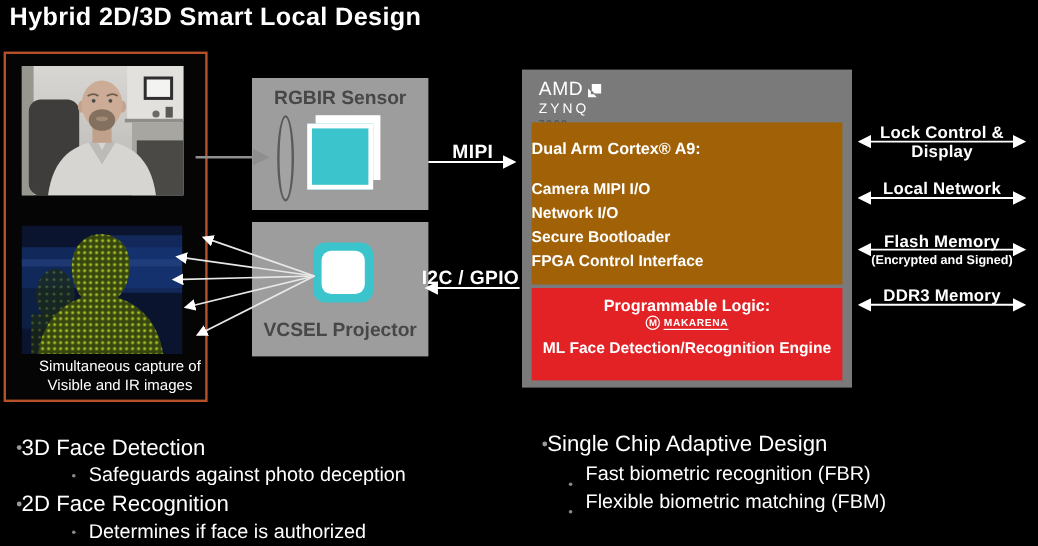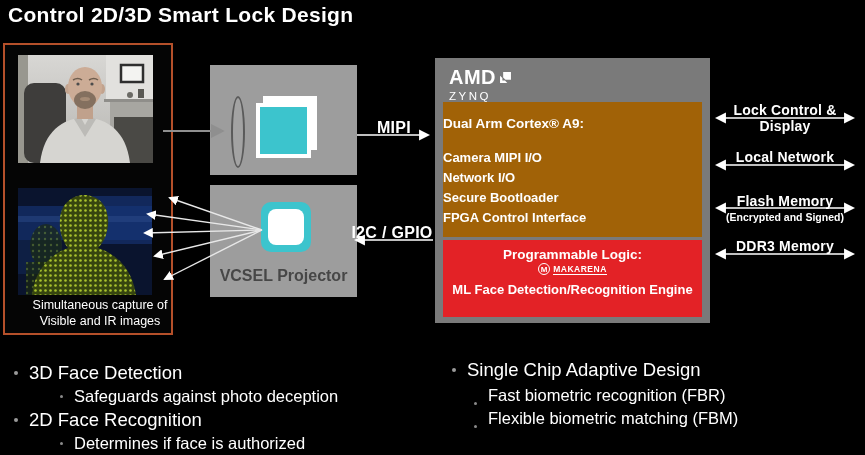--- a/index.html
+++ b/index.html
@@ -34,21 +34,21 @@
 
   
   .bus-label{position:absolute;color:#fff;font-size:16px;font-weight:bold;text-align:center;letter-spacing:.3px;}
   .mipi-label{left:357px;top:119px;width:74px;}
   .i2c-label{left:350px;top:224px;width:84px;}
 
   
   .amd-box{position:absolute;left:435px;top:58px;width:275px;height:265px;background:#7a7a7a;}
   .amd-logo{position:absolute;left:14px;top:8px;color:#fff;}
   .amd-row{display:flex;align-items:center;gap:3px;}
-  .amd-word{font-size:20px;font-weight:bold;letter-spacing:.5px;}
+  .amd-word{font-size:16px;font-weight:normal;letter-spacing:.5px;}
   .amd-mark{width:13px;height:13px;display:block;}
   .zynq{font-size:11.5px;font-weight:normal;letter-spacing:2.5px;margin-top:1px;}
   .series{font-size:8.5px;color:#575757;font-weight:bold;letter-spacing:1.5px;margin-top:1px;}
 
   .cpu-block{position:absolute;left:8px;top:44px;width:259px;height:135px;background:#a16207;
              color:#fff;}
   .cpu-title{margin-top:14px;font-size:13.5px;font-weight:bold;}
   .cpu-items{margin-top:17px;font-size:13px;font-weight:bold;line-height:20px;}
   .pl-block{position:absolute;left:8px;top:182px;width:259px;height:77px;background:#e32226;
             color:#fff;text-align:center;}
@@ -62,35 +62,35 @@
   
   .iface{position:absolute;left:714px;width:142px;text-align:center;color:#fff;
          font-size:14px;font-weight:bold;letter-spacing:.2px;}
   .iface-sub{position:absolute;left:714px;width:142px;text-align:center;color:#fff;
              font-size:10.5px;font-weight:bold;}
 
   
   .bullets{position:absolute;color:#fff;}
   .bullets-left{left:14px;top:361px;}
   .bullets-right{left:452px;top:358px;}
-  .b-main{display:flex;align-items:center;gap:11px;font-size:18.5px;height:24px;}
+  .b-main{display:flex;align-items:center;font-size:18.5px;height:24px;}
   .b-sub{display:flex;align-items:center;gap:11px;font-size:16.5px;height:23px;}
   .bullets-left .b-sub{margin-left:46px;}
   .bullets-right .b-sub{margin-left:22px;align-items:flex-end;}
   .dot{width:4px;height:4px;background:#9a9a9a;border-radius:50%;flex:0 0 auto;}
   .dot.small{width:3px;height:3px;background:#8a8a8a;}
 
   .overlay{position:absolute;left:0;top:0;width:865px;height:455px;pointer-events:none;z-index:10;}
 </style>
 </head>
 <body>
 
 <div class="stage">
 
-  <div class="title">Control 2D/3D Smart Lock Design</div>
+  <div class="title">Hybrid 2D/3D Smart Local Design</div>
 
   <div class="capture-panel">
     <svg class="webcam" viewBox="0 0 135 108">
       <defs>
         <linearGradient id="wg" x1="0" y1="0" x2="0" y2="1">
           <stop offset="0" stop-color="#d8d7d4"></stop>
             <stop offset="1" stop-color="#b6b5b1"></stop>
         </linearGradient>
       </defs>
       <rect width="135" height="108" fill="url(#wg)"></rect>
@@ -137,20 +137,21 @@
       <path d="M14,107 C17,80 34,66 50,60 C44,52 41,42 42,31 C43,16 54,7 66,7 C79,7 89,16 90,30 C91,42 87,53 80,60 C98,66 114,80 118,107 Z" fill="url(#irdots)"></path>
     </svg>
 
     <div class="caption">
       <div>Simultaneous capture of</div>
       <div>Visible and IR images</div>
     </div>
   </div>
 
   <div class="gbox sensor-box">
+    <div class="gbox-label sensor-label">RGBIR Sensor</div>
     <div class="lens"></div>
     <div class="chip-back"></div>
     <div class="chip-front"></div>
   </div>
 
   <div class="gbox vcsel-box">
     <div class="vcsel-chip">
       <div class="vcsel-chip-inner"></div>
     </div>
     <div class="gbox-label vcsel-label">VCSEL Projector</div>

